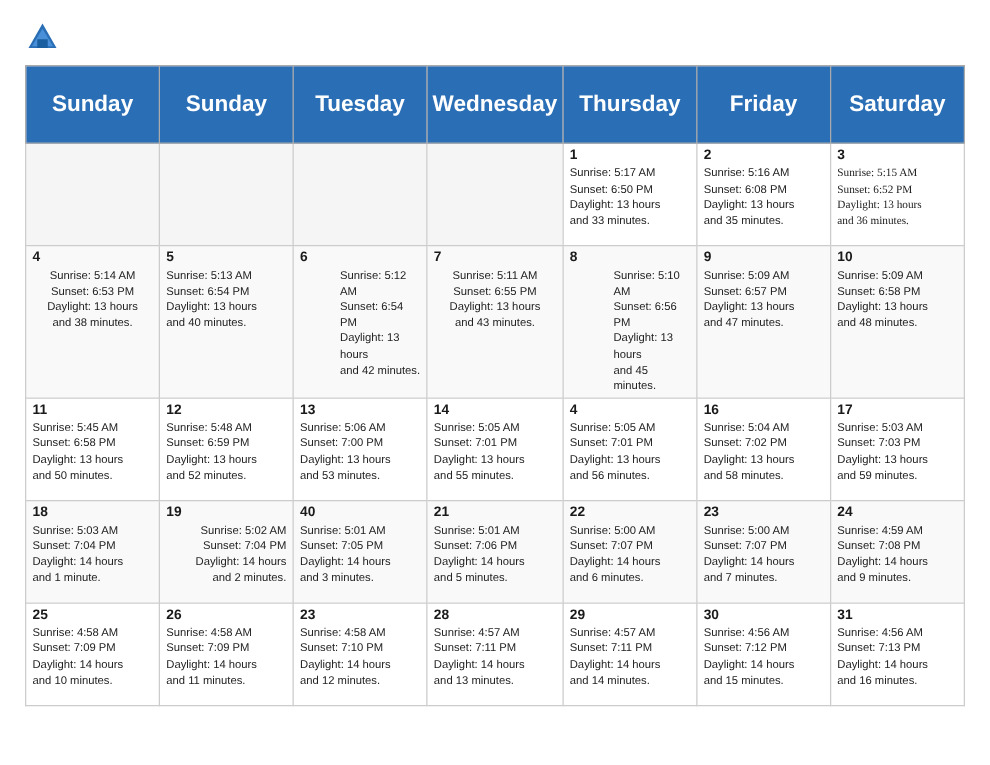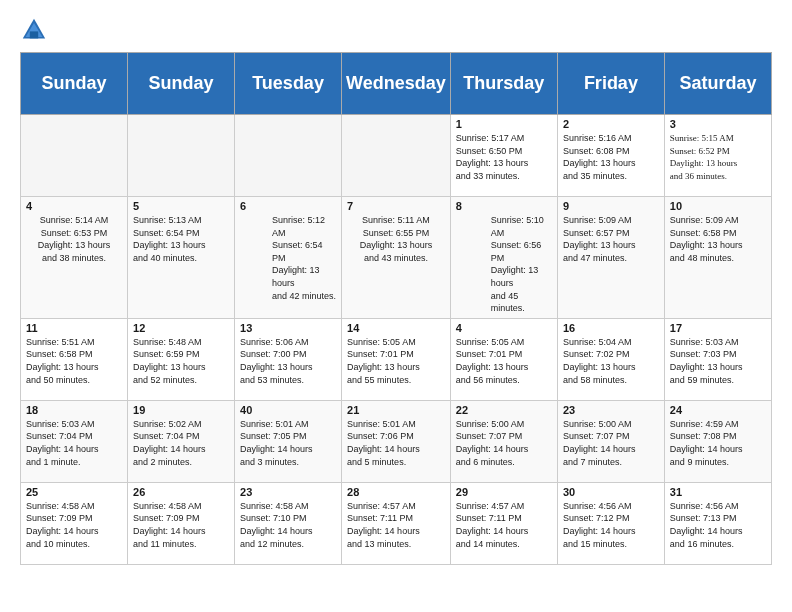--- a/index.html
+++ b/index.html
@@ -208,21 +208,21 @@
             <span class="day-number">10</span>
             <div class="day-info" style="white-space: pre-line;">Sunrise: 5:09 AM
 Sunset: 6:58 PM
 Daylight: 13 hours
 and 48 minutes.</div>
           </td>
         </tr>
         <tr>
           <td>
             <span class="day-number">11</span>
-            <div class="day-info" style="white-space: pre-line;">Sunrise: 5:51 AM
+            <div class="day-info" style="white-space: pre-line;">Sunrise: 5:45 AM
 Sunset: 6:58 PM
 Daylight: 13 hours
 and 50 minutes.</div>
           </td>
           <td>
             <span class="day-number">12</span>
             <div class="day-info" style="white-space: pre-line;">Sunrise: 5:48 AM
 Sunset: 6:59 PM
 Daylight: 13 hours
 and 52 minutes.</div>
@@ -266,21 +266,21 @@
         <tr class="row-even">
           <td>
             <span class="day-number">18</span>
             <div class="day-info" style="white-space: pre-line;">Sunrise: 5:03 AM
 Sunset: 7:04 PM
 Daylight: 14 hours
 and 1 minute.</div>
           </td>
           <td>
             <span class="day-number">19</span>
-            <div class="day-info" style="white-space: pre-line;">Sunrise: 5:02 AM
+            <div class="day-info" style="white-space: pre-line; text-align: right;">Sunrise: 5:02 AM
 Sunset: 7:04 PM
 Daylight: 14 hours
 and 2 minutes.</div>
           </td>
           <td>
             <span class="day-number">40</span>
             <div class="day-info" style="white-space: pre-line;">Sunrise: 5:01 AM
 Sunset: 7:05 PM
 Daylight: 14 hours
 and 3 minutes.</div>

